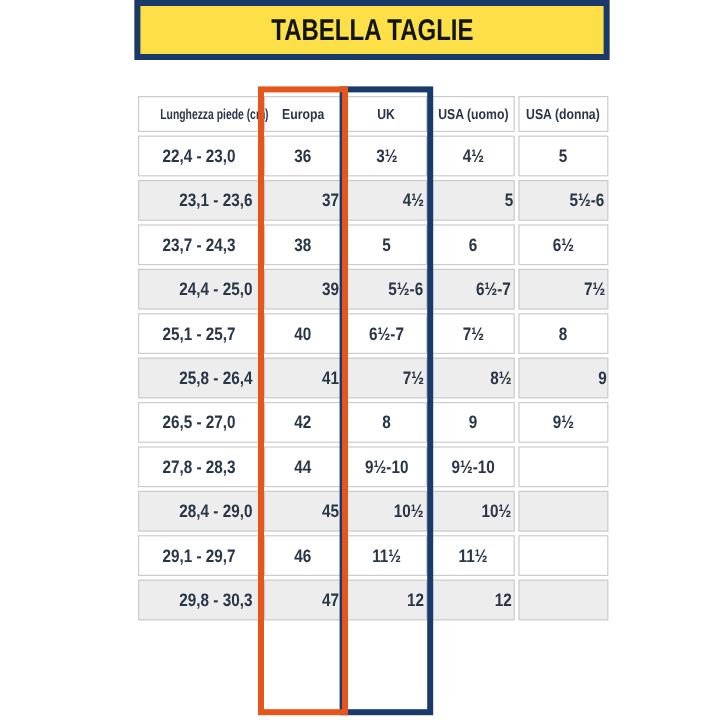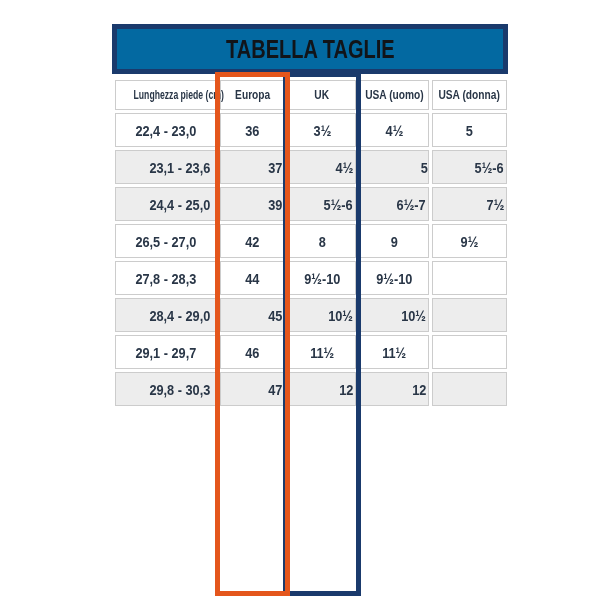--- a/index.html
+++ b/index.html
@@ -7,26 +7,26 @@
     position: relative;
     width: 600px;
     height: 600px;
     background: #ffffff;
     font-family: "Liberation Sans", "DejaVu Sans", sans-serif;
     overflow: hidden;
   }
   .title-box {
     position: absolute;
     left: 112px;
-    top: 24px;
+    top: 0;
     width: 396px;
     height: 50px;
     box-sizing: border-box;
     border: 5px solid var(--navy);
-    background: #0369a1;
+    background: #fde047;
     display: flex;
     align-items: center;
     justify-content: center;
     z-index: 1;
   }
   .page-title {
     font-size: 25px;
     font-weight: bold;
     color: var(--title_text);
     letter-spacing: 0px;
@@ -110,26 +110,47 @@
           <td><span class="t">4½</span></td>
           <td><span class="t">5</span></td>
         </tr>
         <tr class="alt">
           <td><span class="t">23,1 - 23,6</span></td>
           <td><span class="t">37</span></td>
           <td><span class="t">4½</span></td>
           <td><span class="t">5</span></td>
           <td><span class="t">5½-6</span></td>
         </tr>
+        <tr>
+          <td><span class="t">23,7 - 24,3</span></td>
+          <td><span class="t">38</span></td>
+          <td><span class="t">5</span></td>
+          <td><span class="t">6</span></td>
+          <td><span class="t">6½</span></td>
+        </tr>
         <tr class="alt">
           <td><span class="t">24,4 - 25,0</span></td>
           <td><span class="t">39</span></td>
           <td><span class="t">5½-6</span></td>
           <td><span class="t">6½-7</span></td>
           <td><span class="t">7½</span></td>
+        </tr>
+        <tr>
+          <td><span class="t">25,1 - 25,7</span></td>
+          <td><span class="t">40</span></td>
+          <td><span class="t">6½-7</span></td>
+          <td><span class="t">7½</span></td>
+          <td><span class="t">8</span></td>
+        </tr>
+        <tr class="alt">
+          <td><span class="t">25,8 - 26,4</span></td>
+          <td><span class="t">41</span></td>
+          <td><span class="t">7½</span></td>
+          <td><span class="t">8½</span></td>
+          <td><span class="t">9</span></td>
         </tr>
         <tr>
           <td><span class="t">26,5 - 27,0</span></td>
           <td><span class="t">42</span></td>
           <td><span class="t">8</span></td>
           <td><span class="t">9</span></td>
           <td><span class="t">9½</span></td>
         </tr>
         <tr>
           <td><span class="t">27,8 - 28,3</span></td>

